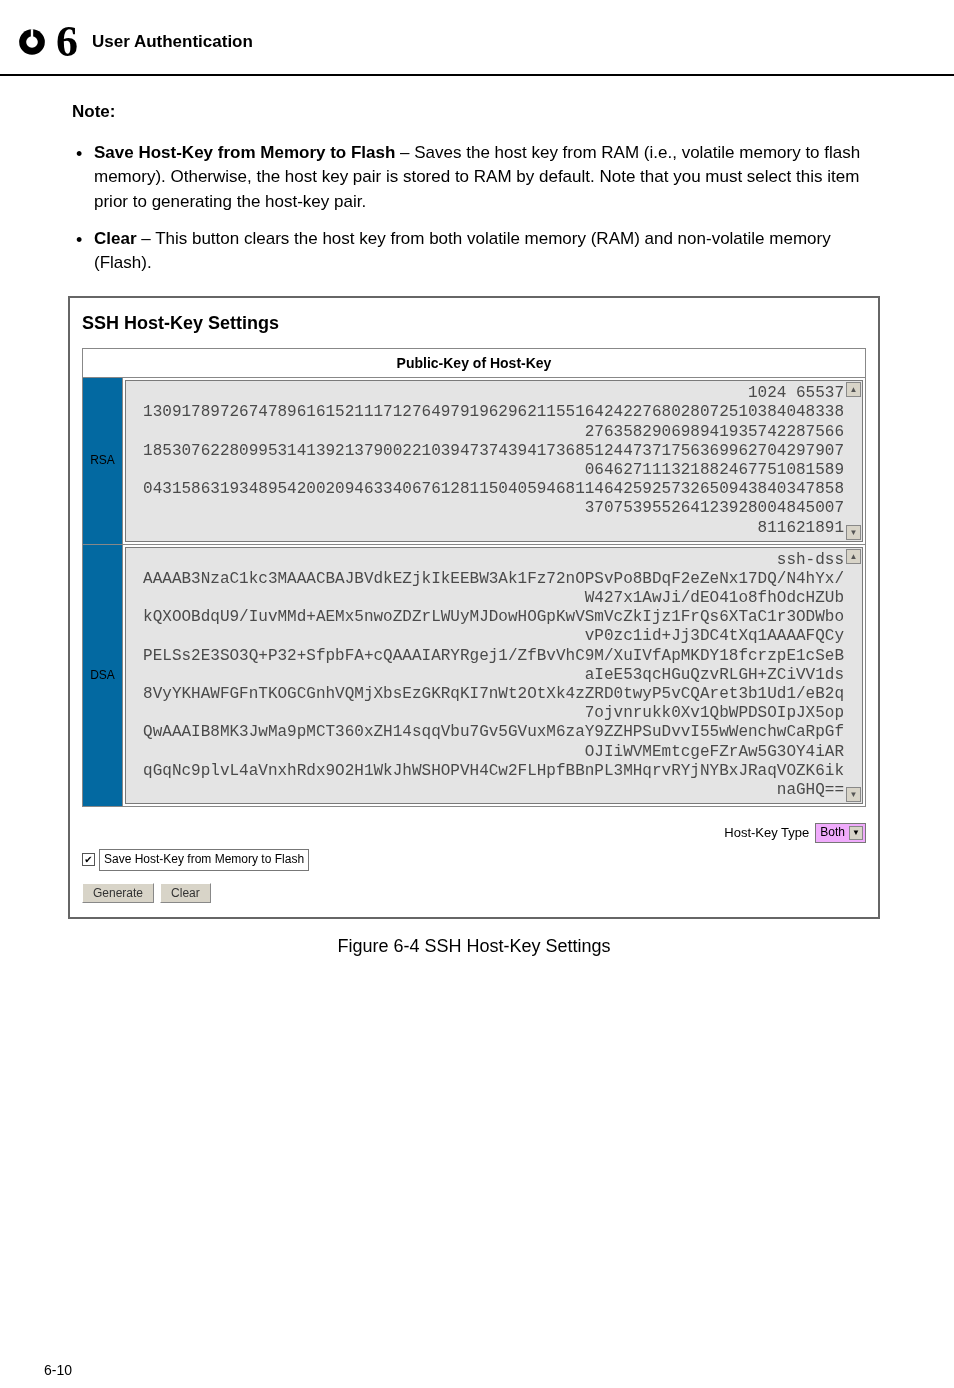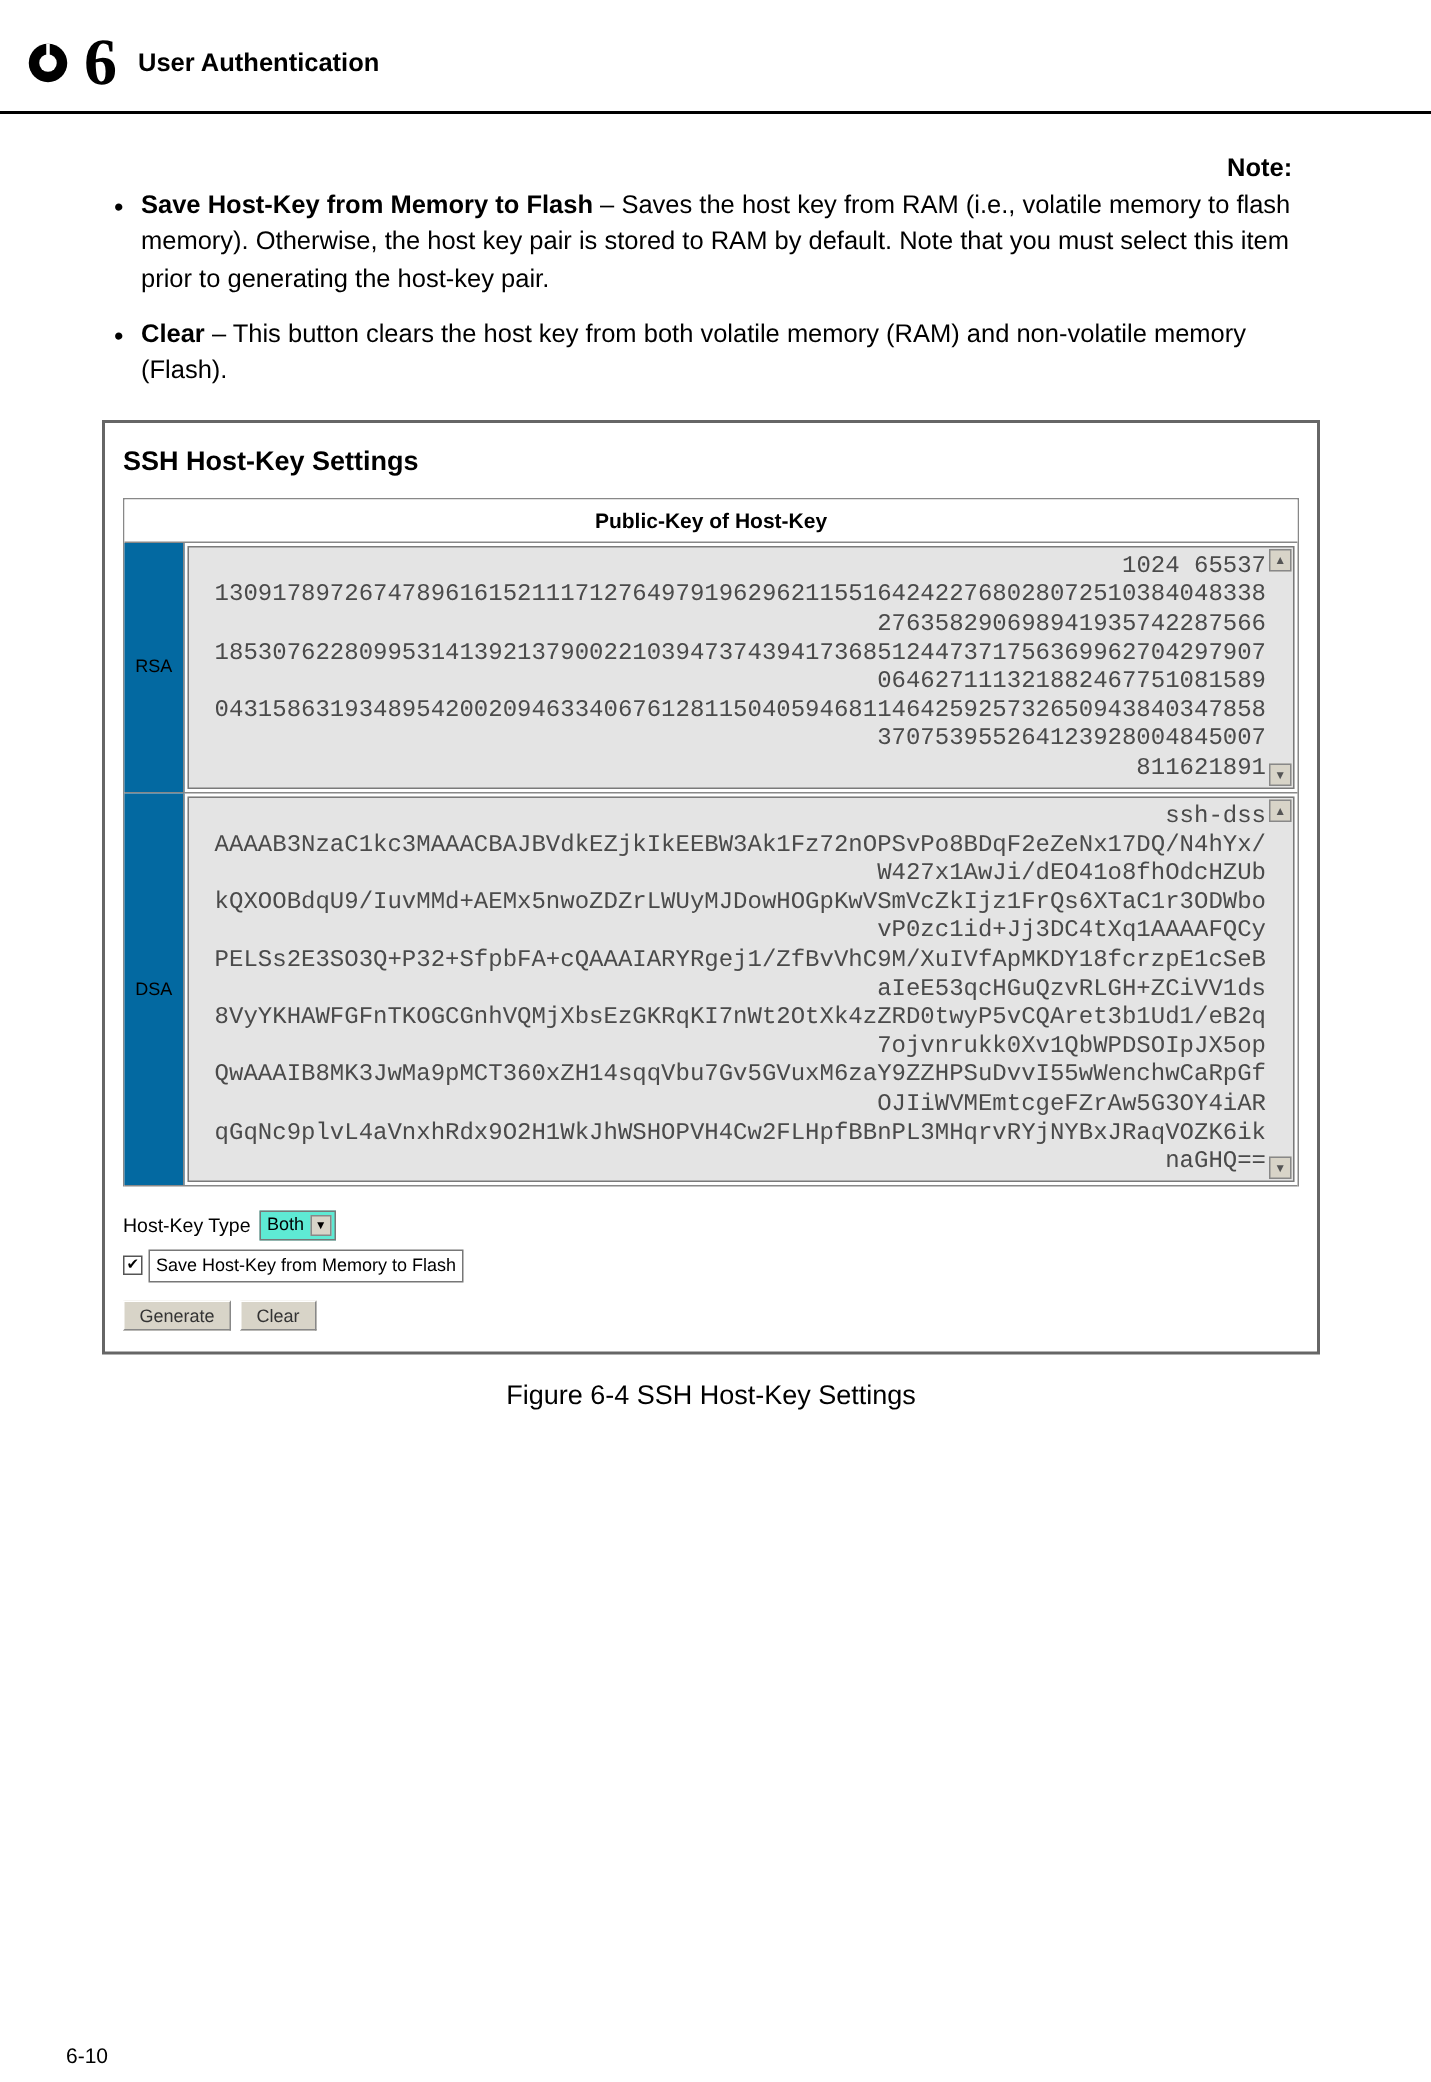--- a/index.html
+++ b/index.html
@@ -36,21 +36,21 @@
     margin-left: 4px;
   }
   .content {
     padding: 0 78px 0 72px;
     font-size: 17px;
     line-height: 1.45;
   }
   .note-block {
     display: flex;
     gap: 0;
-    justify-content: flex-end;
+    margin-bottom: 16px;
   }
   .note-label {
     font-weight: 700;
     white-space: nowrap;
     min-width: 58px;
   }
   ul.bullets {
     margin: 0 0 20px 0;
     padding-left: 22px;
   }
@@ -139,26 +139,27 @@
   }
   .sb-up { top: 1px; }
   .sb-down { bottom: 1px; }
 
   .controls-row {
     display: flex;
     align-items: center;
     gap: 6px;
     margin-top: 16px;
     font-size: 13px;
+    justify-content: flex-end;
   }
   .dropdown {
     display: inline-flex;
     align-items: center;
     border: 1px solid #777;
-    background: #5eead4;
+    background: #f0abfc;
     height: 20px;
     padding: 0 2px 0 4px;
     font-size: 12px;
   }
   .dropdown .dd-arrow {
     width: 14px;
     height: 14px;
     background: #d8d4c8;
     border: 1px solid #888;
     margin-left: 4px;

